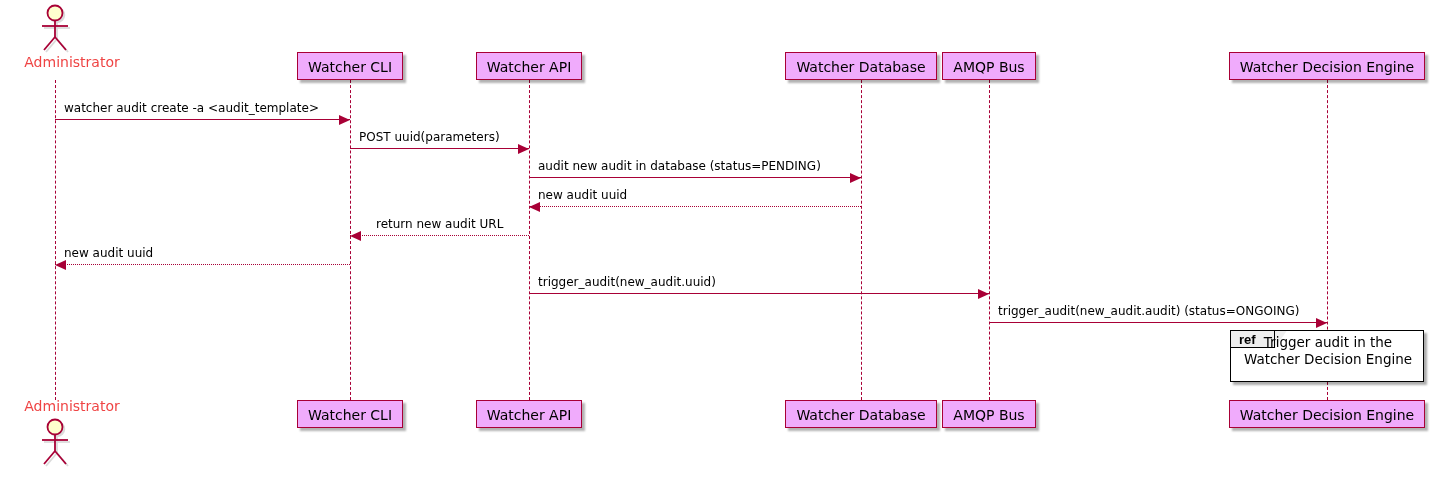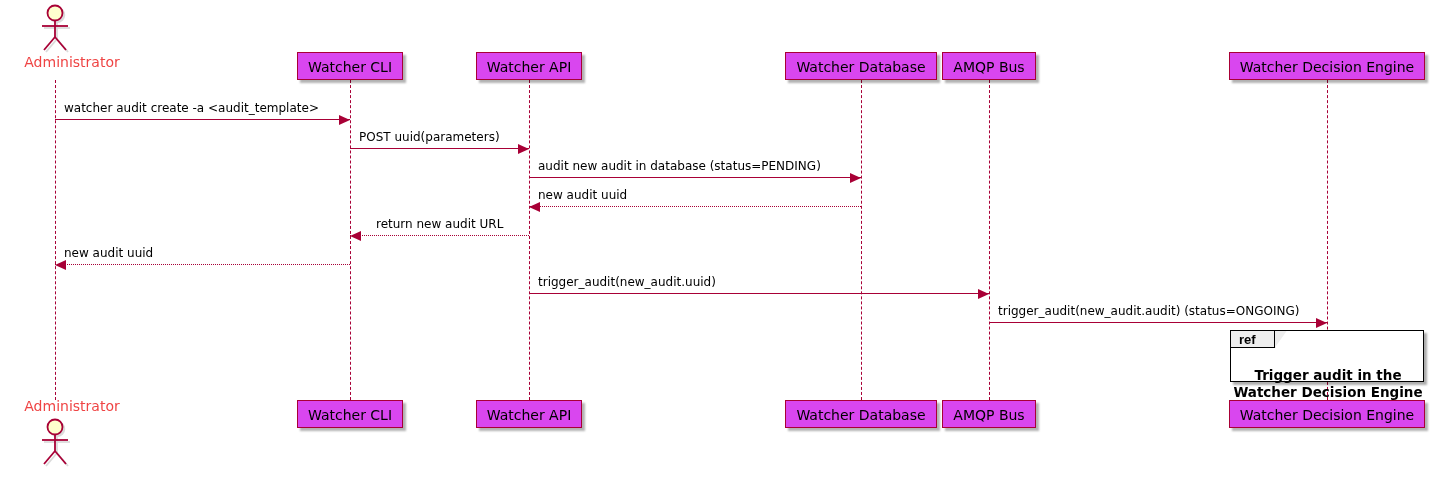--- a/index.html
+++ b/index.html
@@ -19,21 +19,21 @@
   
   .lifeline {
     position: absolute;
     width: 0;
     border-left: 1.5px dashed #A80036;
   }
 
   
   .participant {
     position: absolute;
-    background: #d946ef;
+    background: #f0abfc;
     border: 1.5px solid #A80036;
     box-shadow: 3px 3px 2px rgba(0,0,0,0.30);
     height: 28px;
     line-height: 28px;
     text-align: center;
     font-size: 14px;
     color: #000000;
     white-space: nowrap;
     box-sizing: border-box;
     padding: 0 10px;
@@ -204,16 +204,16 @@
     <div class="msg-line" style="left: 529px; top: 293px; width: 460px;"></div>
     <div class="arrow-head right" style="top: 288.5px; left: 978px;"></div>
     <div class="msg-label" style="left: 538px; top: 275px;">trigger_audit(new_audit.uuid)</div>
     <div class="msg-line" style="left: 989px; top: 322px; width: 338px;"></div>
     <div class="arrow-head right" style="top: 317.5px; left: 1316px;"></div>
     <div class="msg-label" style="left: 998px; top: 304px;">trigger_audit(new_audit.audit) (status=ONGOING)</div>
     <div class="ref-box" style="left: 1230px; top: 330px; width: 194px; height: 52px;">
       <div class="ref-tab" style="width: 43.6406px;"></div>
       <div class="ref-tab-skew" style="left: 43.6406px;"></div>
       <div class="ref-tab-label" style="left: 8px; top: 0px;">ref</div>
-      <div class="ref-body" style="left: 0px; top: 36px; width: 194px; font-weight: bold;">Trigger audit in the
+      <div class="ref-body" style="left: 0px; top: 3px; width: 194px;">Trigger audit in the
 Watcher Decision Engine</div>
     </div>
   </div>
 
 </body></html>

